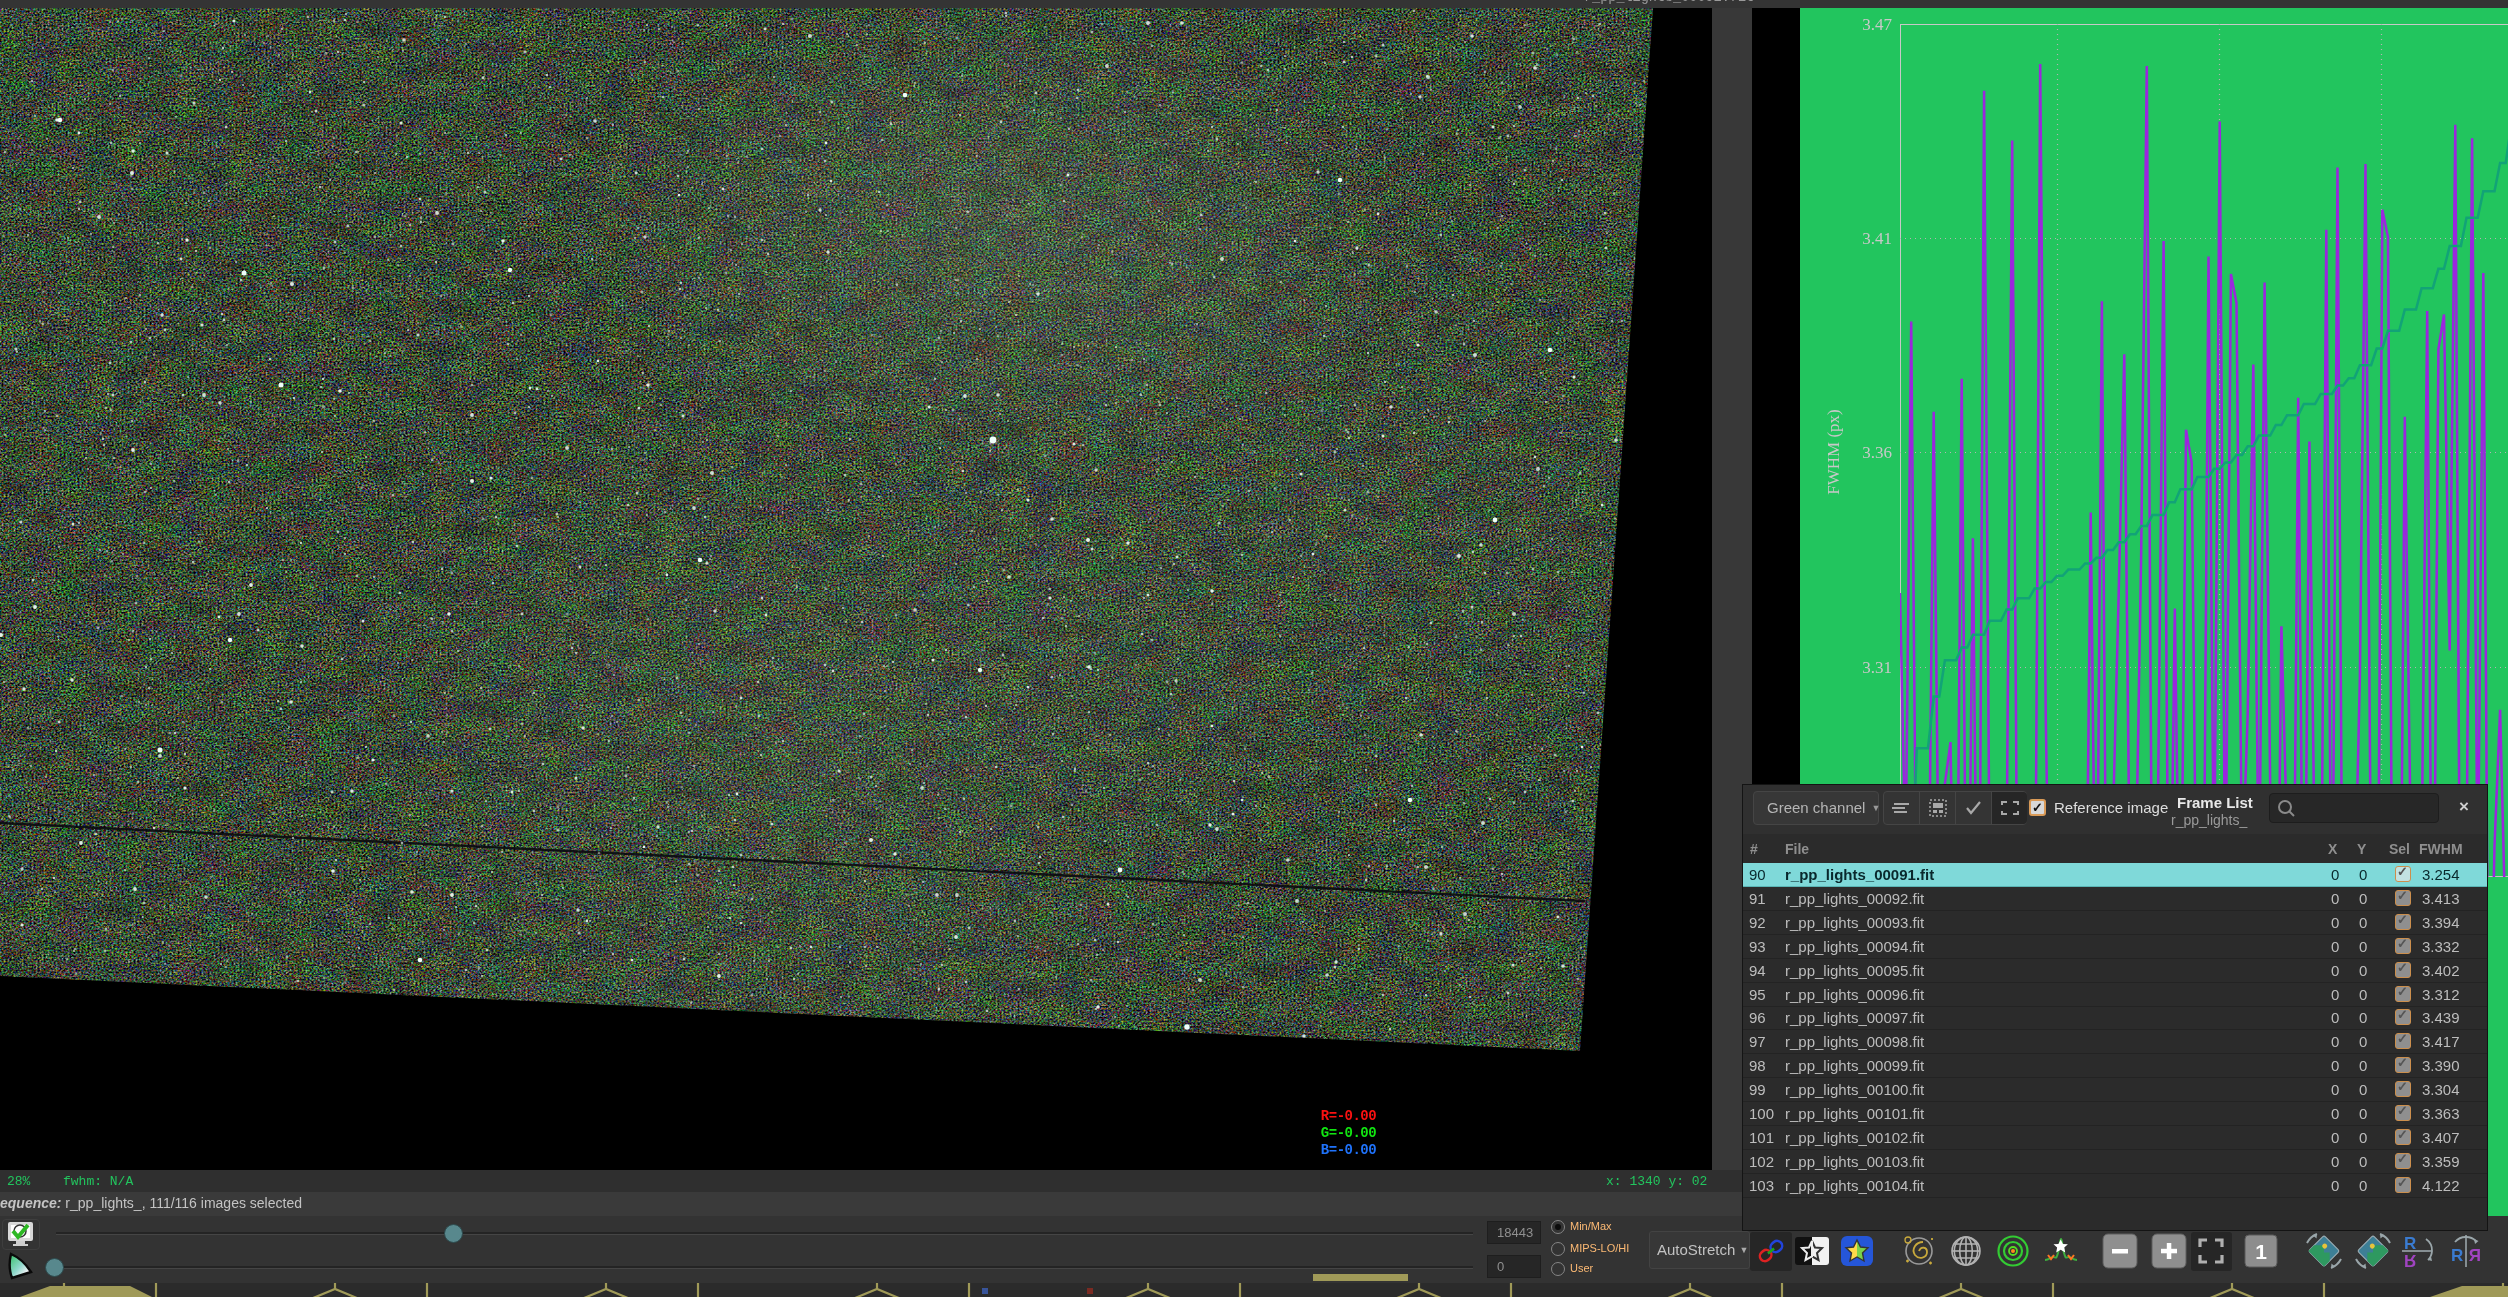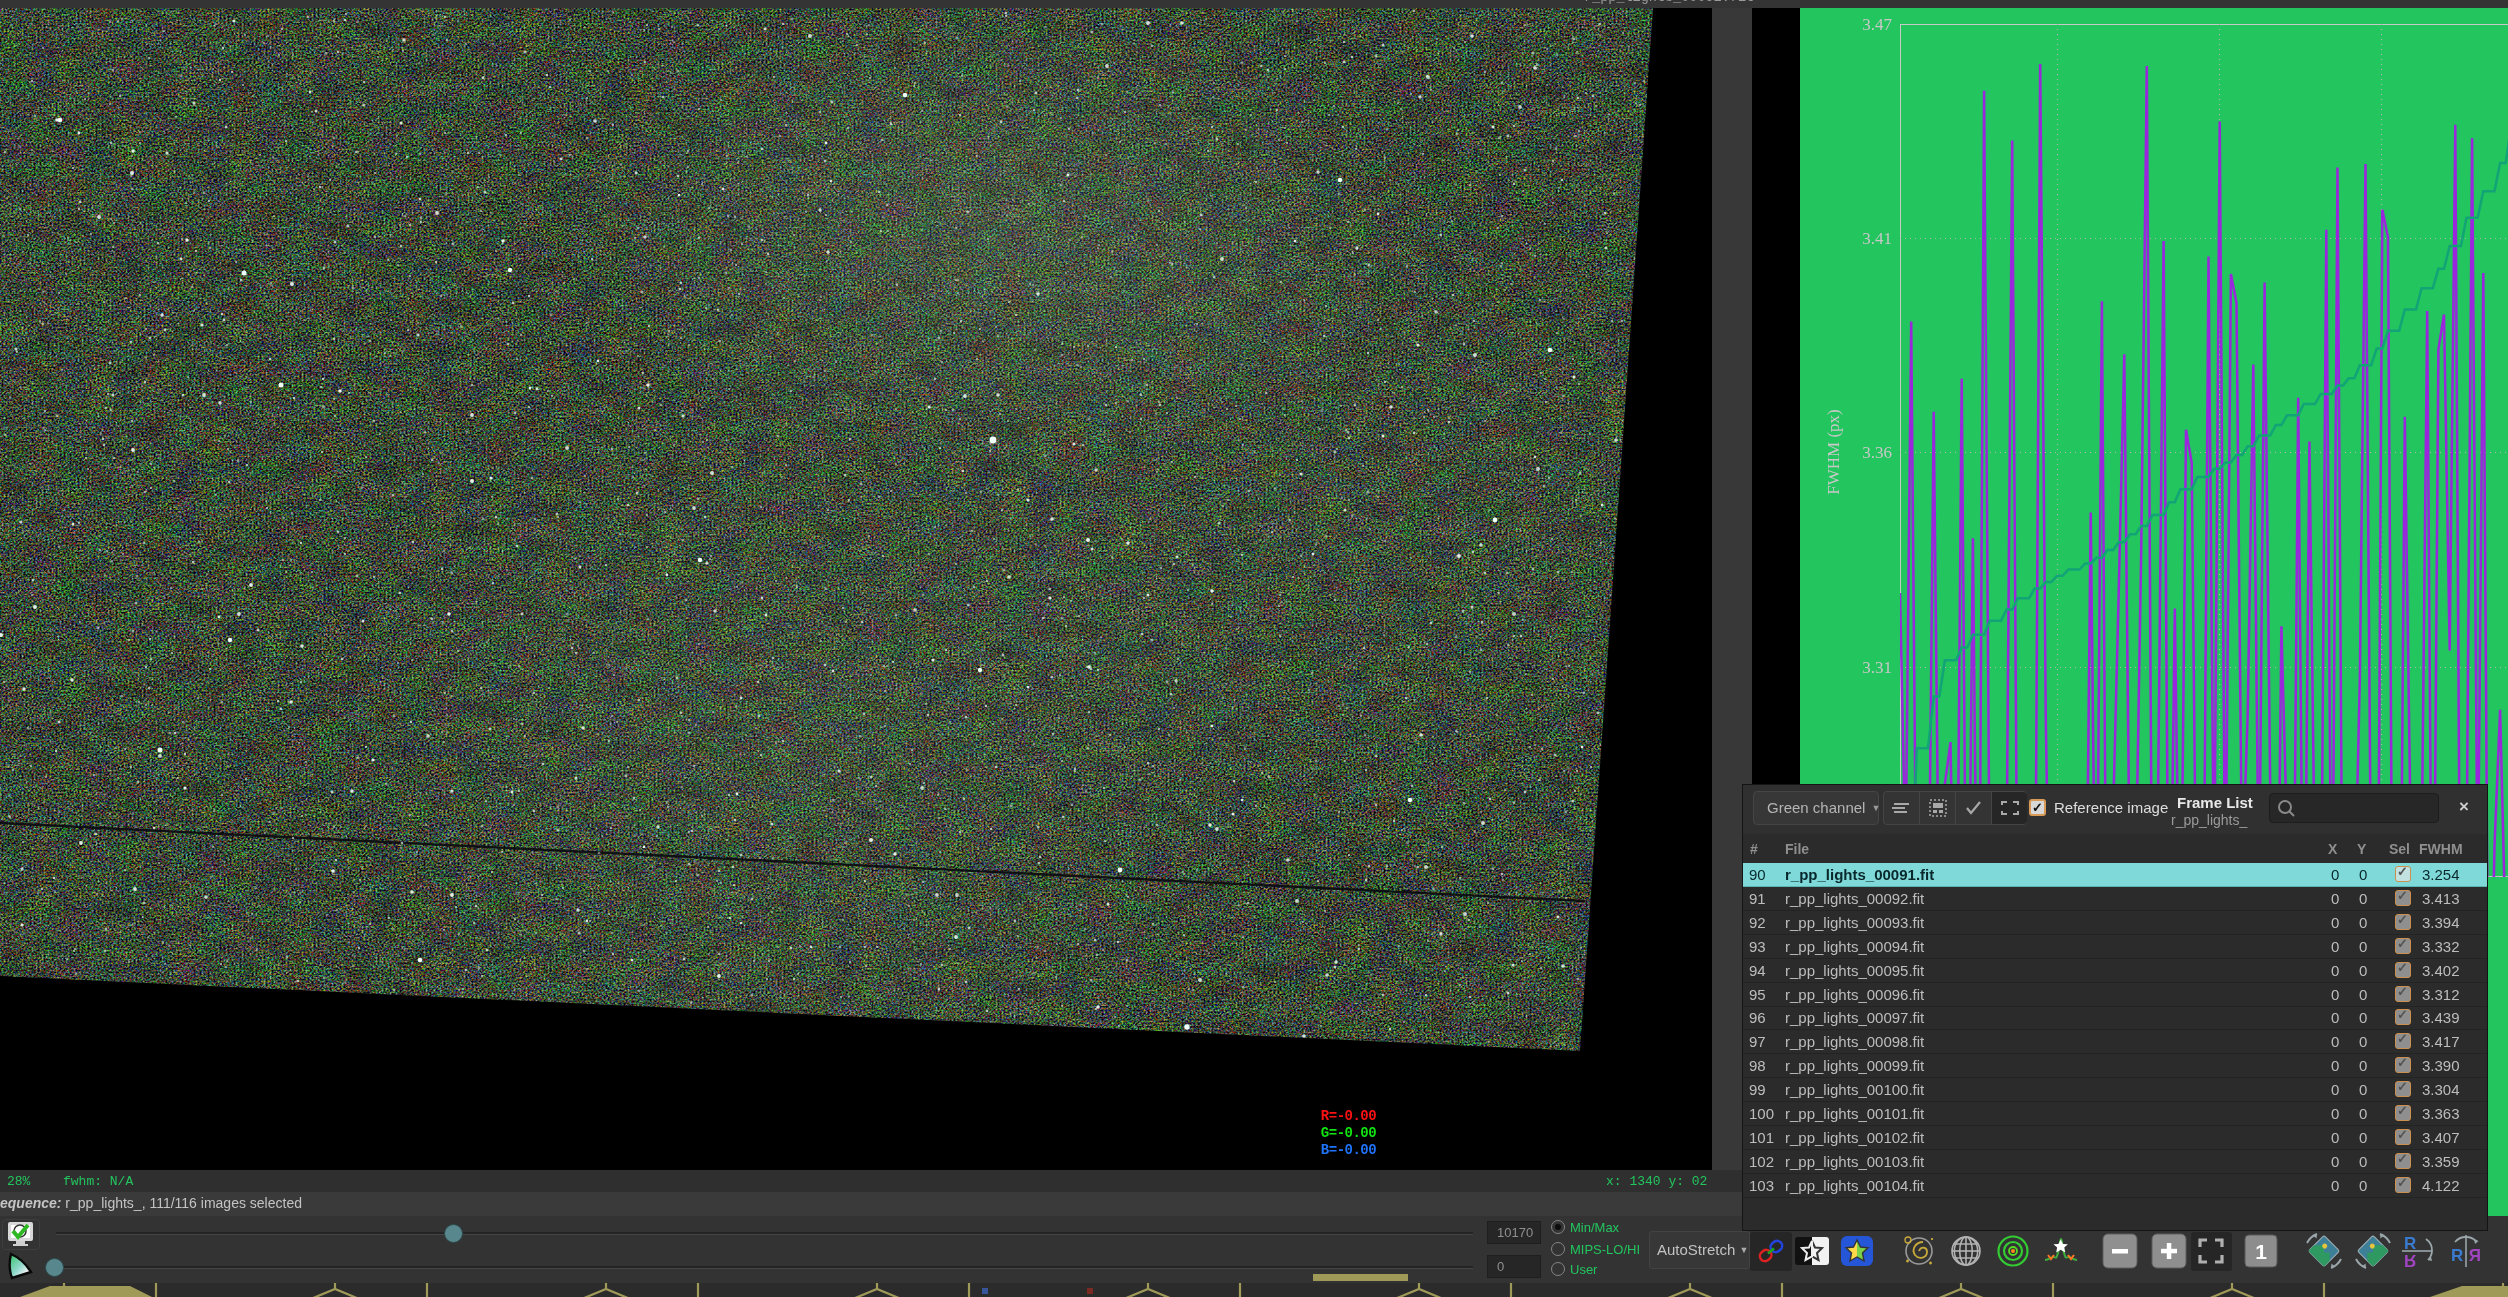--- a/index.html
+++ b/index.html
@@ -18,21 +18,21 @@
 #tb{left:0;top:1216px;width:2508px;height:67px;background:#333333}
 .tbtn{position:absolute;border-radius:4px}
 .track{position:absolute;height:3px;background:#242424;border-bottom:1px solid #454545}
 .handle{position:absolute;width:19px;height:19px;border-radius:50%;
 background:#58888d;border:1px solid #2e4a4d}
 .inp{position:absolute;width:54px;height:23px;background:#262626;border:1px solid #1e1e1e;
 color:#8f8f8f;font-size:13px;line-height:21px;padding-left:9px}
 .radio{position:absolute;width:14px;height:14px;border:1px solid #858585;border-radius:50%}
 .radio.on::after{content:"";position:absolute;left:3px;top:3px;width:6px;height:6px;
 border-radius:50%;background:#0c0c0c}
-.rlabel{position:absolute;color:#22c55e;font-size:13px}
+.rlabel{position:absolute;color:#fdba74;font-size:11px}
 #autostretch{position:absolute;left:1649px;top:15px;width:101px;height:38px;background:#373737;
 border:1px solid #434343;border-radius:3px;color:#c2c2c2;font-size:15px;line-height:36px;padding-left:7px}
 #autostretch i{font-style:normal;color:#aaa;font-size:9px;margin-left:4px;vertical-align:2px}
 #hex{left:0;top:1283px;width:2508px;height:14px;background:#2b2b2b;overflow:hidden}
 #obar{left:1313px;top:1274px;width:95px;height:7px;background:#a09a58;z-index:3}
 #panel{left:1742px;top:784px;width:746px;height:447px;background:#2b2b2b;
 border:1px solid #141414;overflow:hidden;z-index:10}
 #phead{position:absolute;left:0;top:0;width:746px;height:49px;background:#303030}
 #gch{position:absolute;left:10px;top:6px;width:126px;height:34px;white-space:nowrap;background:#373737;
 border:1px solid #454545;border-radius:4px;color:#b5b5b5;font-size:15px;line-height:32px;padding-left:13px}
@@ -2677,21 +2677,21 @@
 <stop offset="0.8" stop-color="#f6f3f6"></stop>
             <stop offset="1" stop-color="#e9a8d8"></stop>
 </linearGradient>
         </defs>
 <path d="M9 2 C7 10 7 18 10 26 L29 20 C24 12 16 5 9 2 Z" fill="url(#gam)" stroke="#0a0a0a" stroke-width="2.4"></path>
 </svg></div>
 <div class="track" style="left:56px;top:16px;width:1417px"></div>
 <div class="handle" style="left:444px;top:8px"></div>
 <div class="track" style="left:56px;top:50px;width:1417px"></div>
 <div class="handle" style="left:45px;top:42px"></div>
-<div class="inp" style="left:1487px;top:5px">10170</div>
+<div class="inp" style="left:1487px;top:5px">18443</div>
 <div class="inp" style="left:1487px;top:39px">0</div>
 <div class="radio on" style="left:1551px;top:4px"></div>
     <span class="rlabel" style="left:1570px;top:4px">Min/Max</span>
 <div class="radio" style="left:1551px;top:26px"></div>
     <span class="rlabel" style="left:1570px;top:26px">MIPS-LO/HI</span>
 <div class="radio" style="left:1551px;top:46px"></div>
     <span class="rlabel" style="left:1570px;top:46px">User</span>
 <div id="autostretch">AutoStretch<i>▼</i></div>
 <div class="abs" style="left:1748px;top:16px"><svg width="760" height="40">
         <rect x="2" y="0" width="42" height="39" rx="3" fill="#262626"></rect>

